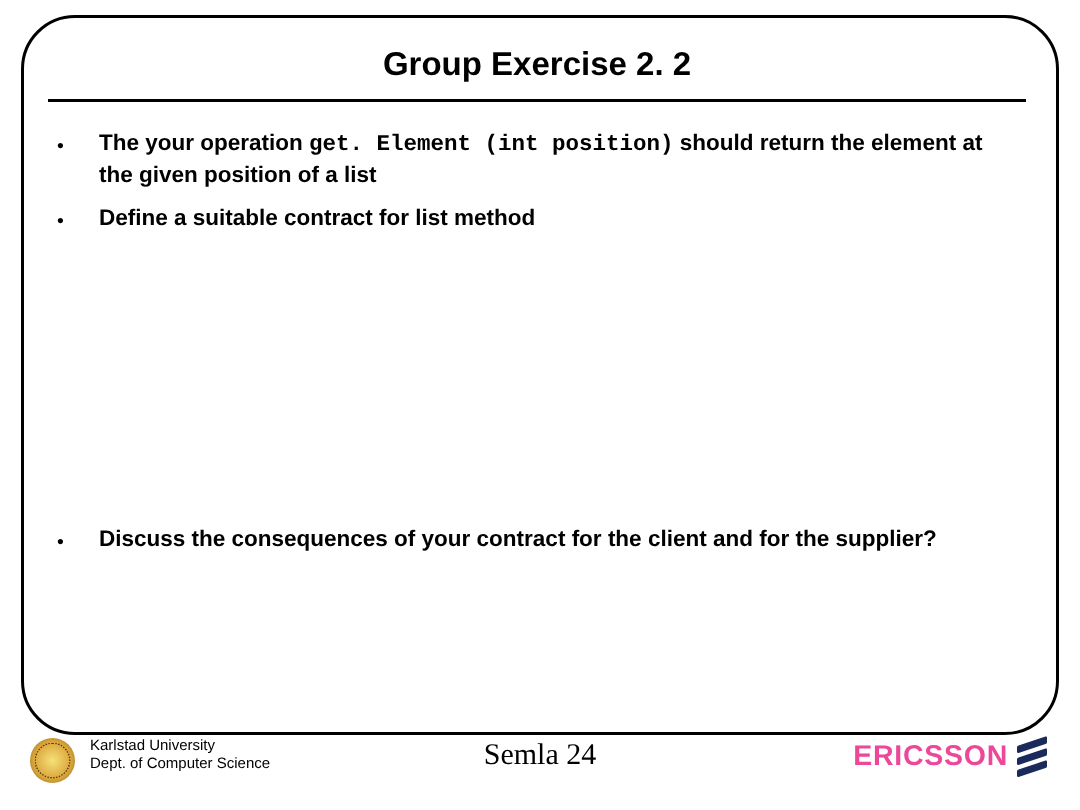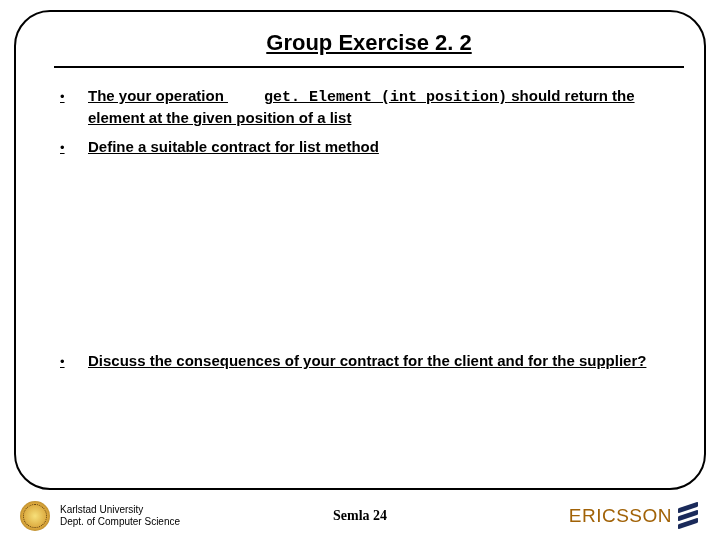--- a/index.html
+++ b/index.html
@@ -12,22 +12,21 @@
     overflow: hidden;
   }
   .slide-frame {
     position: absolute;
     top: 10px;
     left: 14px;
     right: 14px;
     bottom: 50px;
     border: 2px solid #000;
     border-radius: 36px;
-    padding: 18px 26px 24px 44px;
-    text-decoration: underline;
+    padding: 18px 26px 24px 22px;
   }
   .title {
     text-align: center;
     font-size: 22px;
     font-weight: bold;
     color: #000;
     margin-bottom: 10px;
   }
   .title-rule {
     height: 2px;
@@ -49,29 +48,28 @@
     width: 28px;
     flex: 0 0 28px;
     font-size: 13px;
     font-weight: normal;
     padding-top: 2px;
   }
   .bullets li .txt { flex: 1; }
   .code {
     font-family: "Courier New", Courier, monospace;
     font-weight: bold;
-    margin-left: 36px;
   }
   .spacer { height: 186px; }
   .footer {
     position: absolute;
     left: 0; right: 0; bottom: 0;
     height: 48px;
     display: flex;
-    align-items: center;
+    align-items: flex-start;
   }
   .uni-logo {
     margin-left: 20px;
     width: 30px; height: 30px;
     border-radius: 50%;
     background: radial-gradient(circle at 50% 50%, #f7e07a 0%, #d9a53a 60%, #7a5a1a 100%);
     position: relative;
     flex: 0 0 auto;
   }
   .uni-logo::after {
@@ -85,36 +83,35 @@
     margin-left: 10px;
     font-size: 10px;
     line-height: 1.2;
     color: #000;
   }
   .slide-num {
     position: absolute;
     left: 50%;
     transform: translateX(-50%);
     font-family: "Times New Roman", Times, serif;
-    font-size: 14px;
+    font-size: 20px;
     color: #000;
-    font-weight: bold;
   }
   .ericsson {
     position: absolute;
     right: 20px;
     display: flex;
     align-items: center;
     gap: 6px;
   }
   .ericsson-word {
     font-family: Arial, sans-serif;
     font-size: 19px;
-    font-weight: 400;
-    color: #a16207;
+    font-weight: 700;
+    color: #ec4899;
     letter-spacing: 0.5px;
   }
   .ericsson-mark {
     width: 22px;
     height: 26px;
     position: relative;
   }
   .ericsson-mark span {
     position: absolute;
     left: 0;

